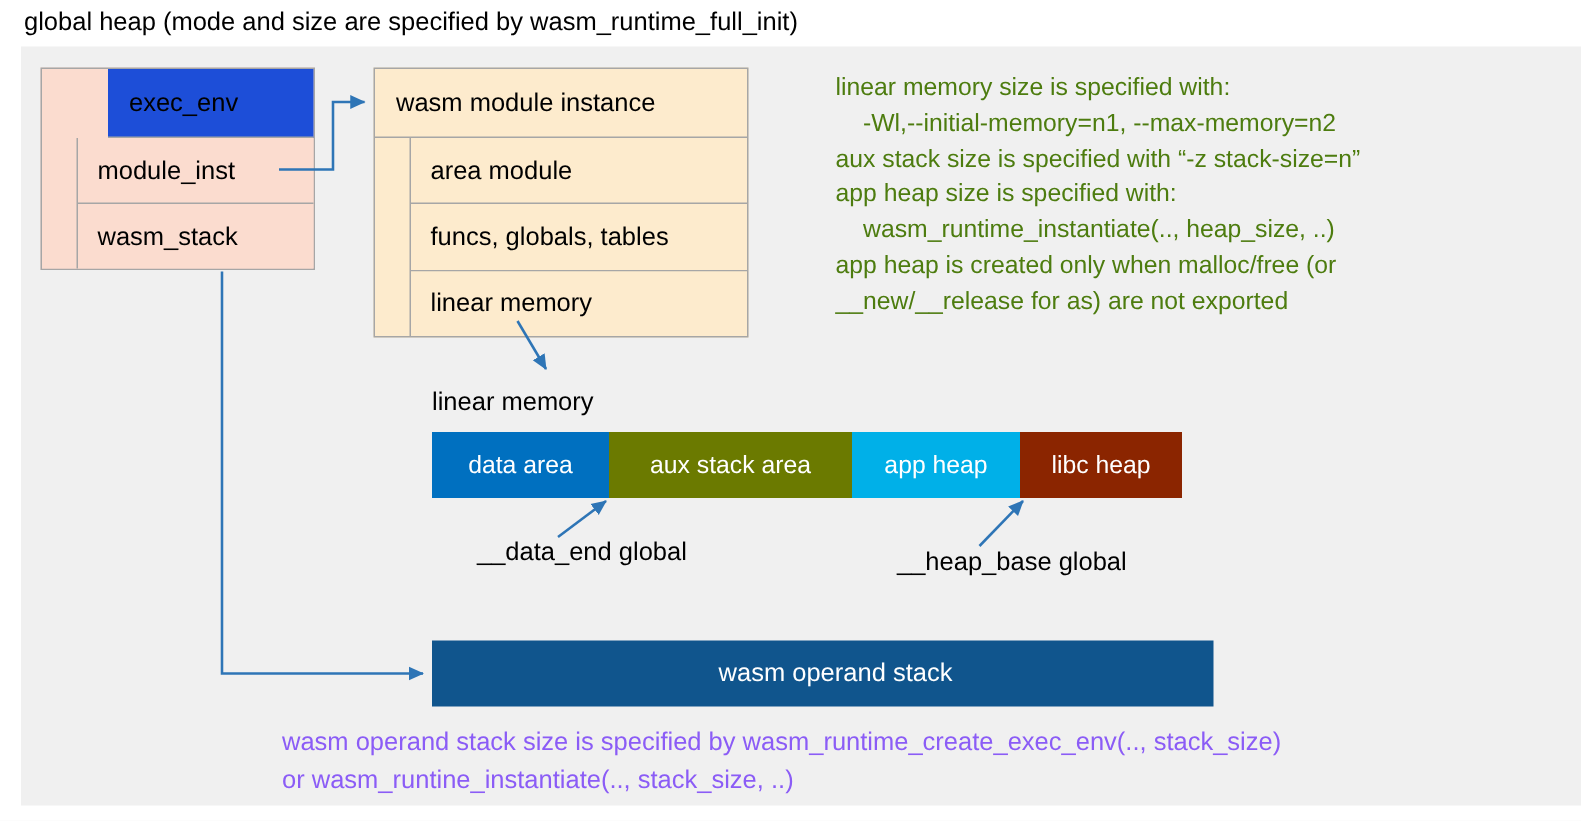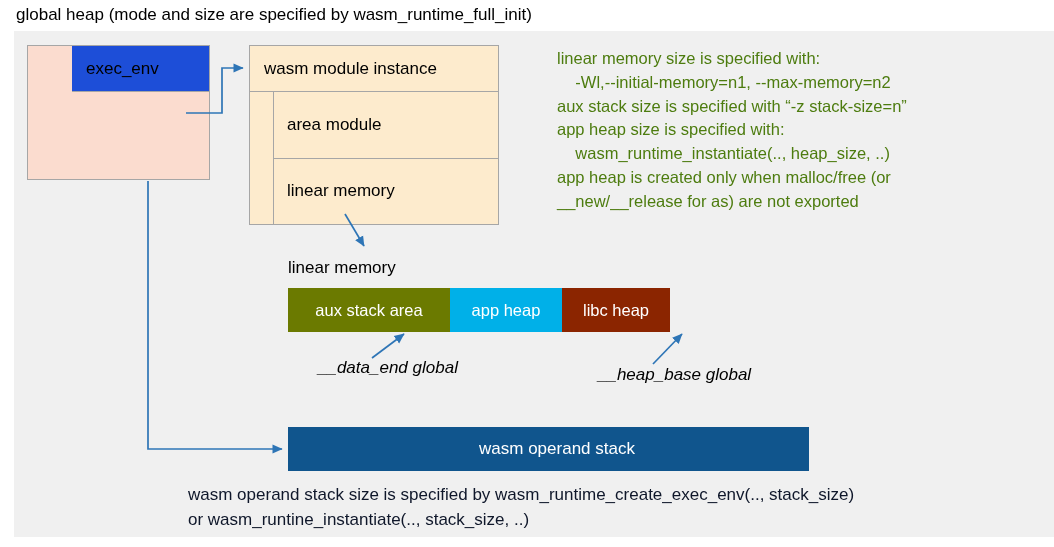--- a/index.html
+++ b/index.html
@@ -143,21 +143,20 @@
     background: #f2f2f2;
     border: 3px dashed #000000;
   }
 
   
   .ann {
     position: absolute;
     font-size: 17px;
     color: #000;
     white-space: nowrap;
-    font-style: italic;
   }
   #ann-data-end  { left: 318px; top: 358px; }
   #ann-heap-base { left: 598px; top: 365px; }
   #ann-exported  { left: 302px; top: 388px; }
 
   
   #operand-stack-bar {
     position: absolute;
     left: 288px;
     top: 427px;
@@ -172,21 +171,21 @@
     white-space: nowrap;
   }
 
   
   .caption {
     position: absolute;
     left: 188px;
     top: 482px;
     font-size: 17px;
     line-height: 25px;
-    color: #0f172a;
+    color: #8b5cf6;
     white-space: pre;
   }
 
   
   #connectors {
     position: absolute;
     left: 0; top: 0;
     width: 1054px;
     height: 547px;
     pointer-events: none;
@@ -196,43 +195,52 @@
 <body>
 
 <div id="canvas">
 
   <div class="title">global heap (mode and size are specified by wasm_runtime_full_init)</div>
 
   <div class="panel" style="background: rgb(240, 240, 240);"></div>
 
   <div class="struct" id="exec-env-box" style="background: rgb(251, 220, 207);">
     <div class="hdr" style="background: #1d4ed8; margin-left: 44px;">exec_env</div>
+    <div class="body">
+      <div class="gutter" style="background: rgb(251, 220, 207);"></div>
+      <div class="rows">
+        <div class="row" style="background: rgb(251, 220, 207);">module_inst</div>
+        <div class="row" style="background: rgb(251, 220, 207);">wasm_stack</div>
+      </div>
+    </div>
   </div>
 
   <div class="struct" id="module-inst-box" style="background: rgb(253, 235, 205);">
     <div class="hdr" style="background: rgb(253, 235, 205);">wasm module instance</div>
     <div class="body">
       <div class="gutter" style="background: rgb(253, 235, 205);"></div>
       <div class="rows">
         <div class="row" style="background: rgb(253, 235, 205);">area module</div>
+        <div class="row" style="background: rgb(253, 235, 205);">funcs, globals, tables</div>
         <div class="row" style="background: rgb(253, 235, 205);">linear memory</div>
       </div>
     </div>
   </div>
 
   <div class="note">linear memory size is specified with:
     -Wl,--initial-memory=n1, --max-memory=n2
 aux stack size is specified with “-z stack-size=n”
 app heap size is specified with:
     wasm_runtime_instantiate(.., heap_size, ..)
 app heap is created only when malloc/free (or
 __new/__release for as) are not exported</div>
 
   <div class="lm-label">linear memory</div>
   <div id="linear-memory-bar">
+    <div class="seg" style="width: 118px; background: rgb(0, 112, 192);">data area</div>
     <div class="seg" style="width: 162px; background: rgb(107, 122, 0);">aux stack area</div>
     <div class="seg" style="width: 112px; background: rgb(0, 176, 232);">app heap</div>
     <div class="seg" style="width: 108px; background: rgb(139, 37, 0);">libc heap</div>
   </div>
 
   <div class="ann" id="ann-data-end">__data_end global</div>
   <div class="ann" id="ann-heap-base">__heap_base global</div>
 
   <div id="operand-stack-bar" style="background: rgb(16, 85, 141); padding-left: 17px;">wasm operand stack</div>
 

